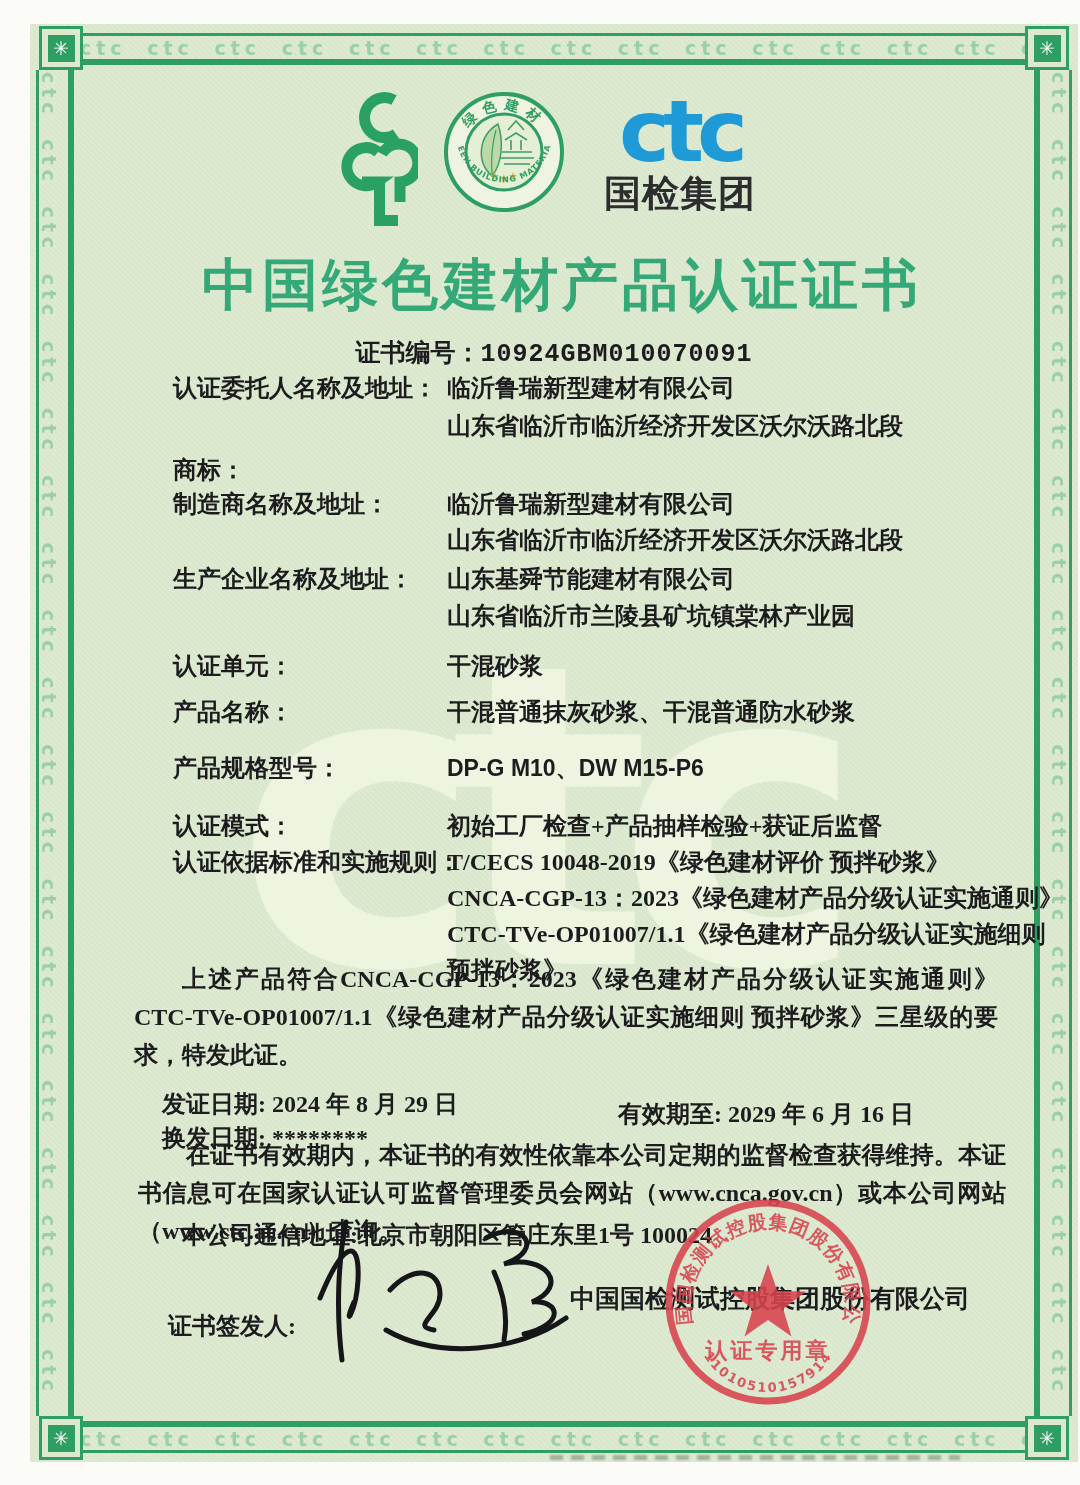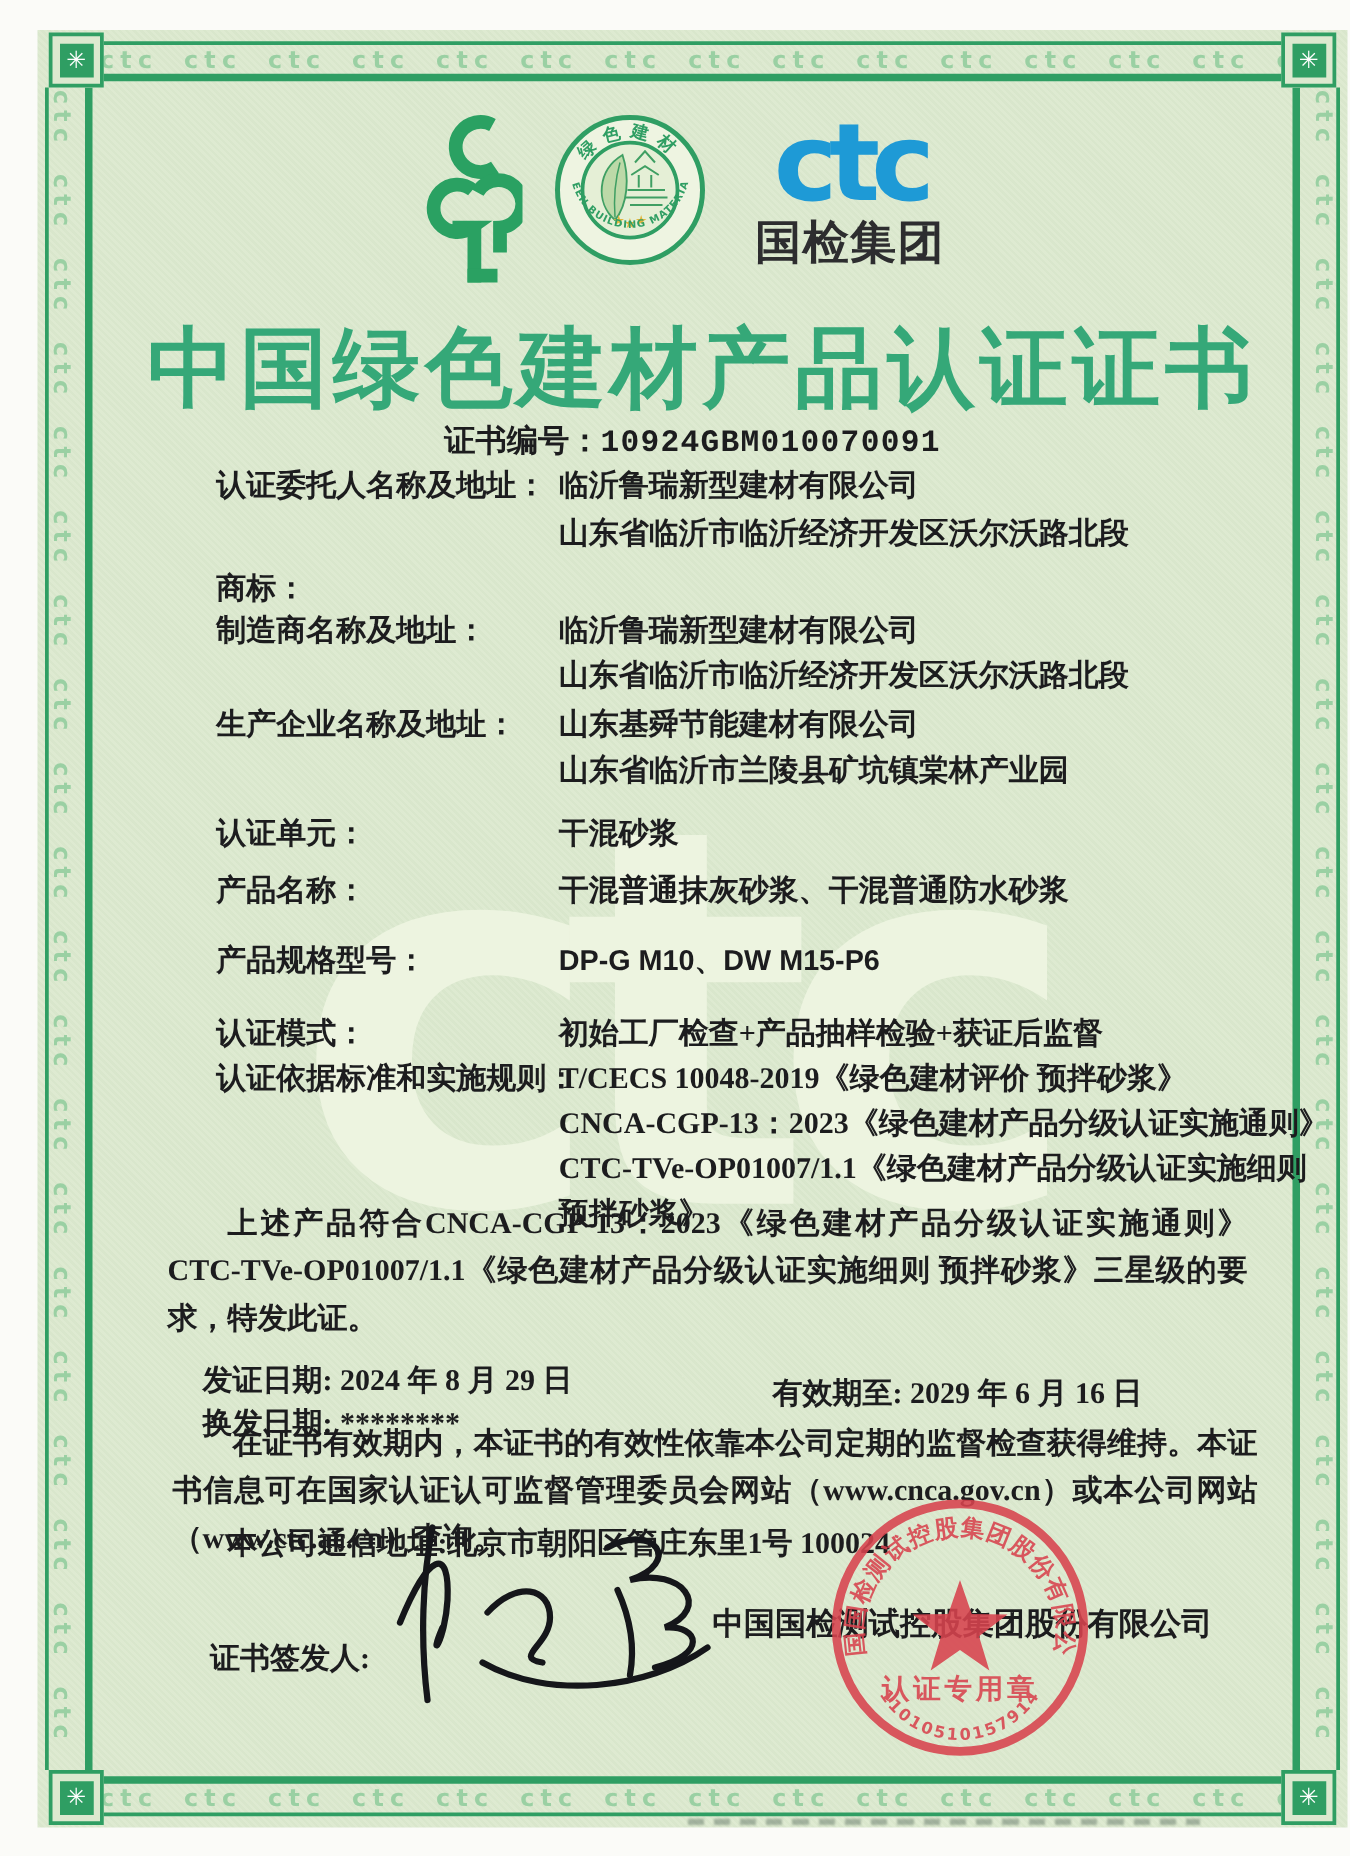--- a/index.html
+++ b/index.html
@@ -29,21 +29,21 @@
              font-weight:bold;font-size:420px;line-height:420px;letter-spacing:-34px;color:#edf4e0;z-index:0;}
   
   .logos{position:absolute;left:0;right:0;top:66px;display:flex;justify-content:center;align-items:flex-start;gap:24px;z-index:4;}
   .ctcblock{margin-top:4px;text-align:center;width:180px;}
   .ctcword{font-family:"DejaVu Sans","Liberation Sans",sans-serif;font-weight:bold;font-size:86px;line-height:74px;
            letter-spacing:-7px;color:#1e9ad6;}
   .ctcgroup{margin-top:6px;font-family:Liberation Sans, sans-serif;font-weight:900;font-size:37px;
             line-height:40px;letter-spacing:1px;color:#2d2d2f;}
   
   .z{position:absolute;z-index:4;color:#1c1c1e;}
-  .title{left:16px;right:0;top:224px;text-align:center;font-weight:bold;font-size:70px;letter-spacing:4px;color:#35a878;}
+  .title{left:16px;right:0;top:224px;text-align:center;font-weight:bold;font-size:56px;letter-spacing:4px;color:#35a878;}
   .certline{left:0;right:0;top:312px;text-align:center;font-weight:bold;font-size:25px;}
   .certno{font-family:Liberation Mono, monospace;letter-spacing:1px;}
   .lab{left:143px;font-weight:bold;font-size:24px;white-space:nowrap;}
   .val{left:417px;font-weight:bold;font-size:24px;white-space:nowrap;}
   .val-latin{font-family:Liberation Sans, sans-serif;font-size:23px;letter-spacing:0px;}
   .para{font-weight:bold;font-size:24px;line-height:38px;text-align:justify;}
   .dates{font-weight:bold;font-size:24px;white-space:nowrap;margin-top:32px;}
   .sig-company{font-weight:bold;font-size:25px;white-space:nowrap;}
   .cutoff{position:absolute;left:520px;top:1431px;width:410px;height:5px;z-index:5;filter:blur(1px);
           background:repeating-linear-gradient(90deg,rgba(90,110,95,.45) 0 13px,transparent 13px 21px);}

